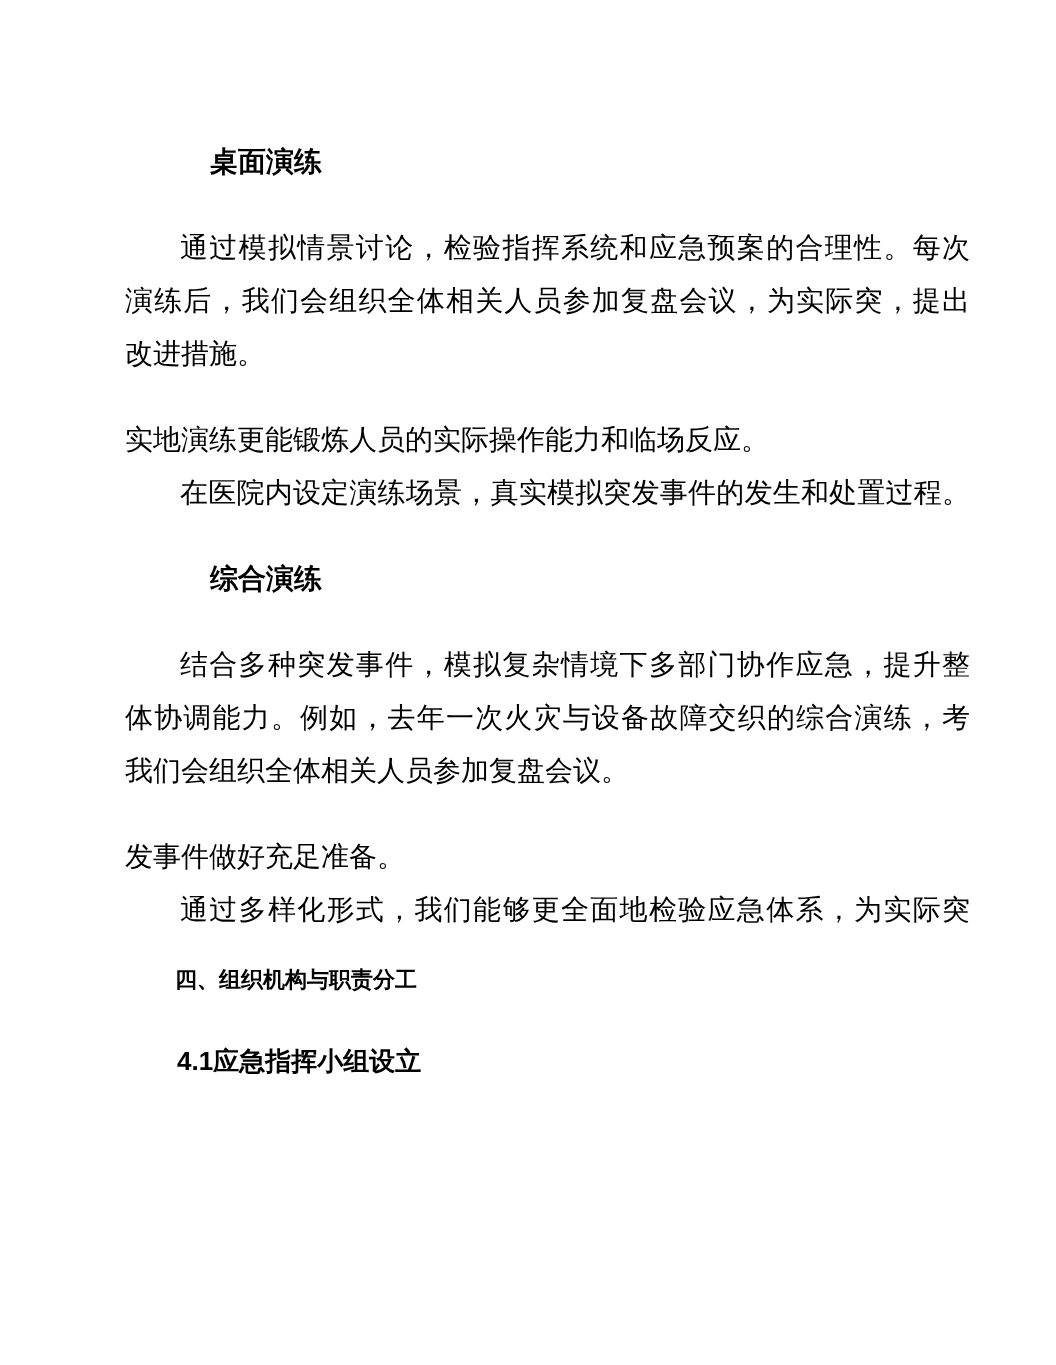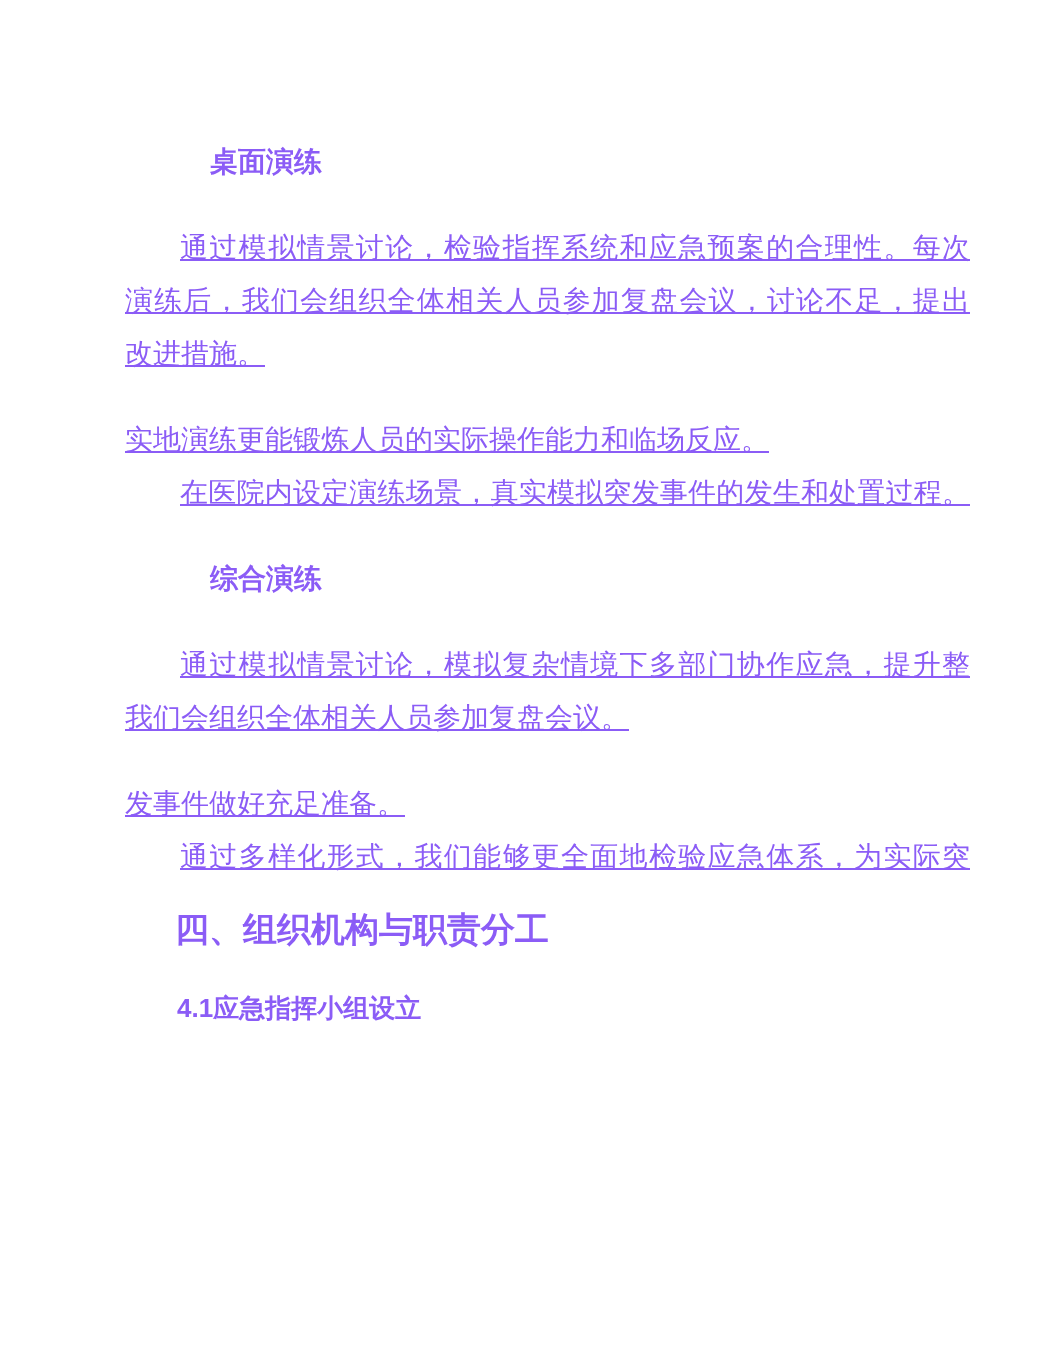--- a/index.html
+++ b/index.html
@@ -6,60 +6,59 @@
     margin: 0;
     padding: 0;
     background: #ffffff;
   }
   .page {
     position: relative;
     box-sizing: border-box;
     width: 1056px;
     height: 1365px;
     background: #ffffff;
-    color: #8b5cf6;
+    color: #000000;
     padding: 135px 86px 0 125px;
     overflow: hidden;
   }
   
   .doc-subheading {
     font-family: "Liberation Serif", "DejaVu Serif", serif;
     font-weight: bold;
     font-size: 28px;
     line-height: 53px;
     padding-left: 85px;
     margin: 0 0 33px 0;
   }
   
   .doc-paragraph {
     font-family: "Liberation Serif", "DejaVu Serif", serif;
     font-size: 28px;
     line-height: 53px;
     margin: 0 0 33px 0;
-    text-decoration: underline;
   }
   .doc-paragraph.tight {
     margin-bottom: 16px;
   }
   .doc-line {
     display: block;
     text-align: justify;
     text-align-last: justify;
   }
   .doc-line.first-line {
     padding-left: 55px;
   }
   .doc-line.last-line {
     text-align-last: left;
   }
   
   .doc-heading-1 {
-    font-family: Liberation Sans, sans-serif;
+    font-family: Liberation Mono, monospace;
     font-weight: bold;
-    font-size: 34px;
+    font-size: 22px;
     line-height: 60px;
     padding-left: 50px;
     margin: 0 0 23px 0;
   }
   
   .doc-heading-2 {
     font-family: "Liberation Sans", "DejaVu Sans", sans-serif;
     font-weight: bold;
     font-size: 26px;
     line-height: 53px;
@@ -69,34 +68,35 @@
 </style>
 </head>
 <body>
 
 <main class="page">
 
   <h3 class="doc-subheading">桌面演练</h3>
 
   <p class="doc-paragraph">
     <span class="doc-line first-line">通过模拟情景讨论，检验指挥系统和应急预案的合理性。每次</span>
-    <span class="doc-line">演练后，我们会组织全体相关人员参加复盘会议，讨论不足，提出</span>
+    <span class="doc-line">演练后，我们会组织全体相关人员参加复盘会议，为实际突，提出</span>
     <span class="doc-line last-line">改进措施。</span>
   </p>
 
 
   <p class="doc-paragraph">
     <span class="doc-line last-line">实地演练更能锻炼人员的实际操作能力和临场反应。</span>
     <span class="doc-line first-line">在医院内设定演练场景，真实模拟突发事件的发生和处置过程。</span>
   </p>
 
   <h3 class="doc-subheading">综合演练</h3>
 
   <p class="doc-paragraph">
-    <span class="doc-line first-line">通过模拟情景讨论，模拟复杂情境下多部门协作应急，提升整</span>
+    <span class="doc-line first-line">结合多种突发事件，模拟复杂情境下多部门协作应急，提升整</span>
+    <span class="doc-line">体协调能力。例如，去年一次火灾与设备故障交织的综合演练，考</span>
     <span class="doc-line last-line">我们会组织全体相关人员参加复盘会议。</span>
   </p>
 
   <p class="doc-paragraph tight">
     <span class="doc-line last-line">发事件做好充足准备。</span>
     <span class="doc-line first-line">通过多样化形式，我们能够更全面地检验应急体系，为实际突</span>
   </p>
 
   <h1 class="doc-heading-1">四、组织机构与职责分工</h1>
 

